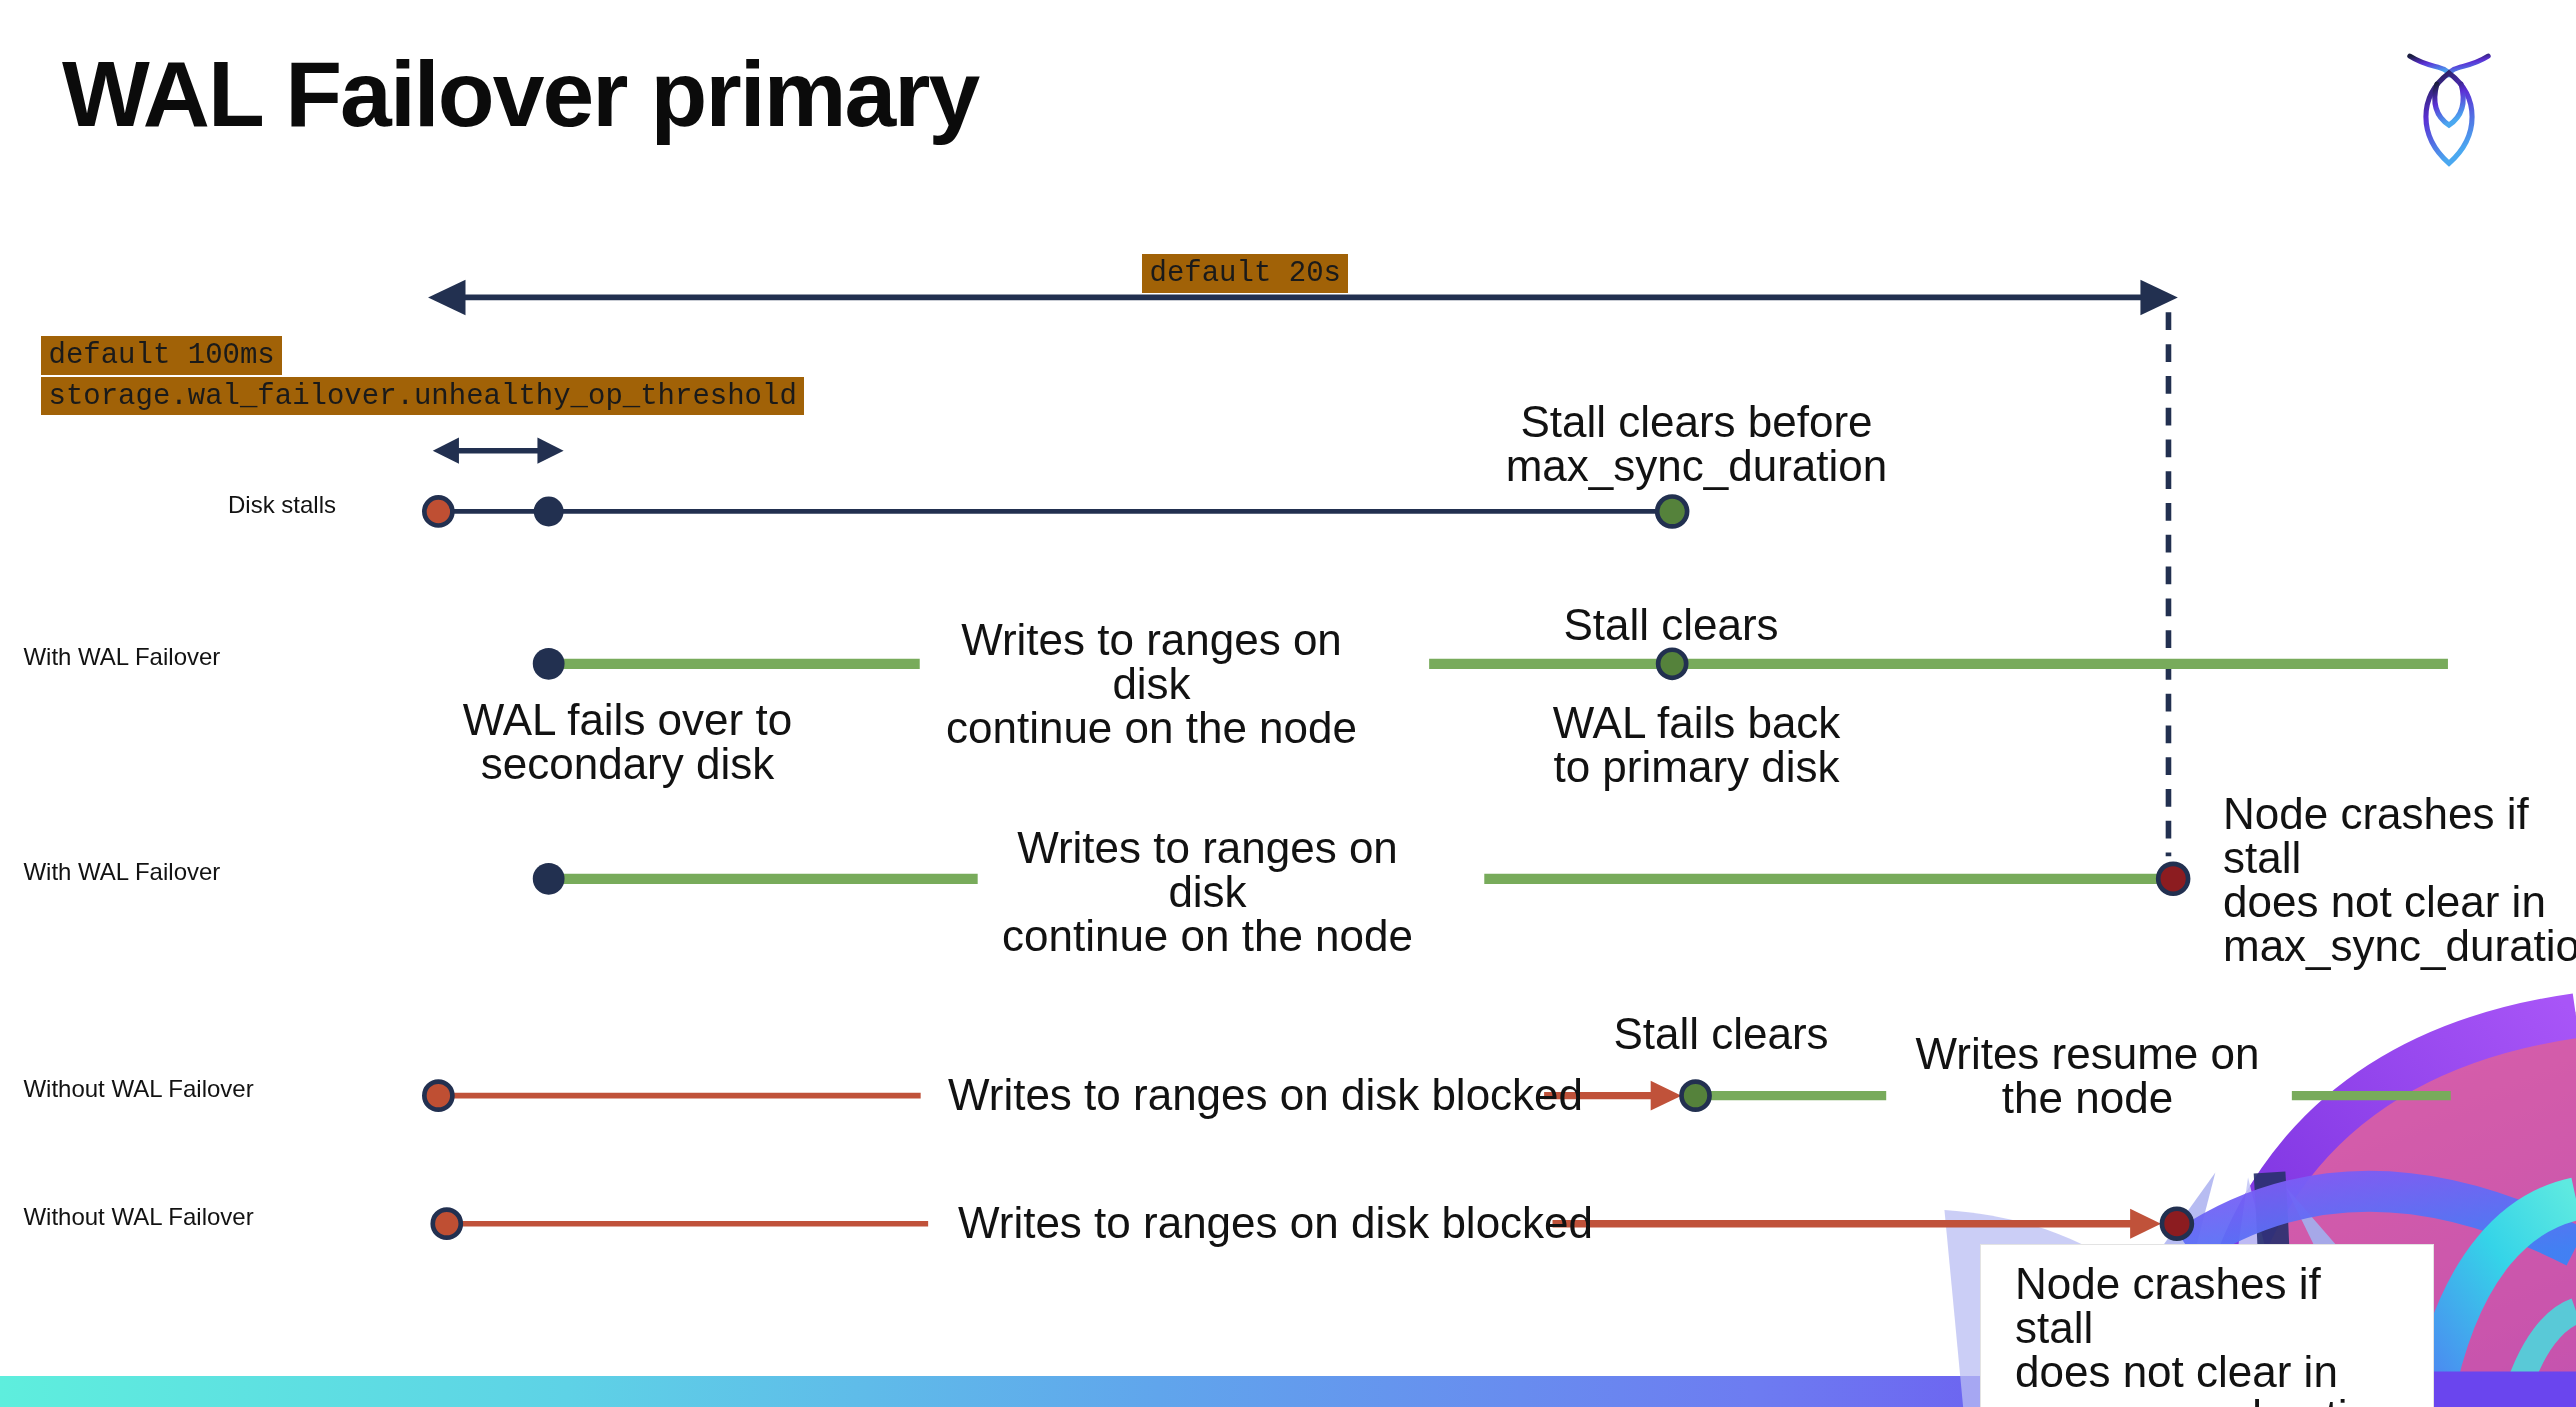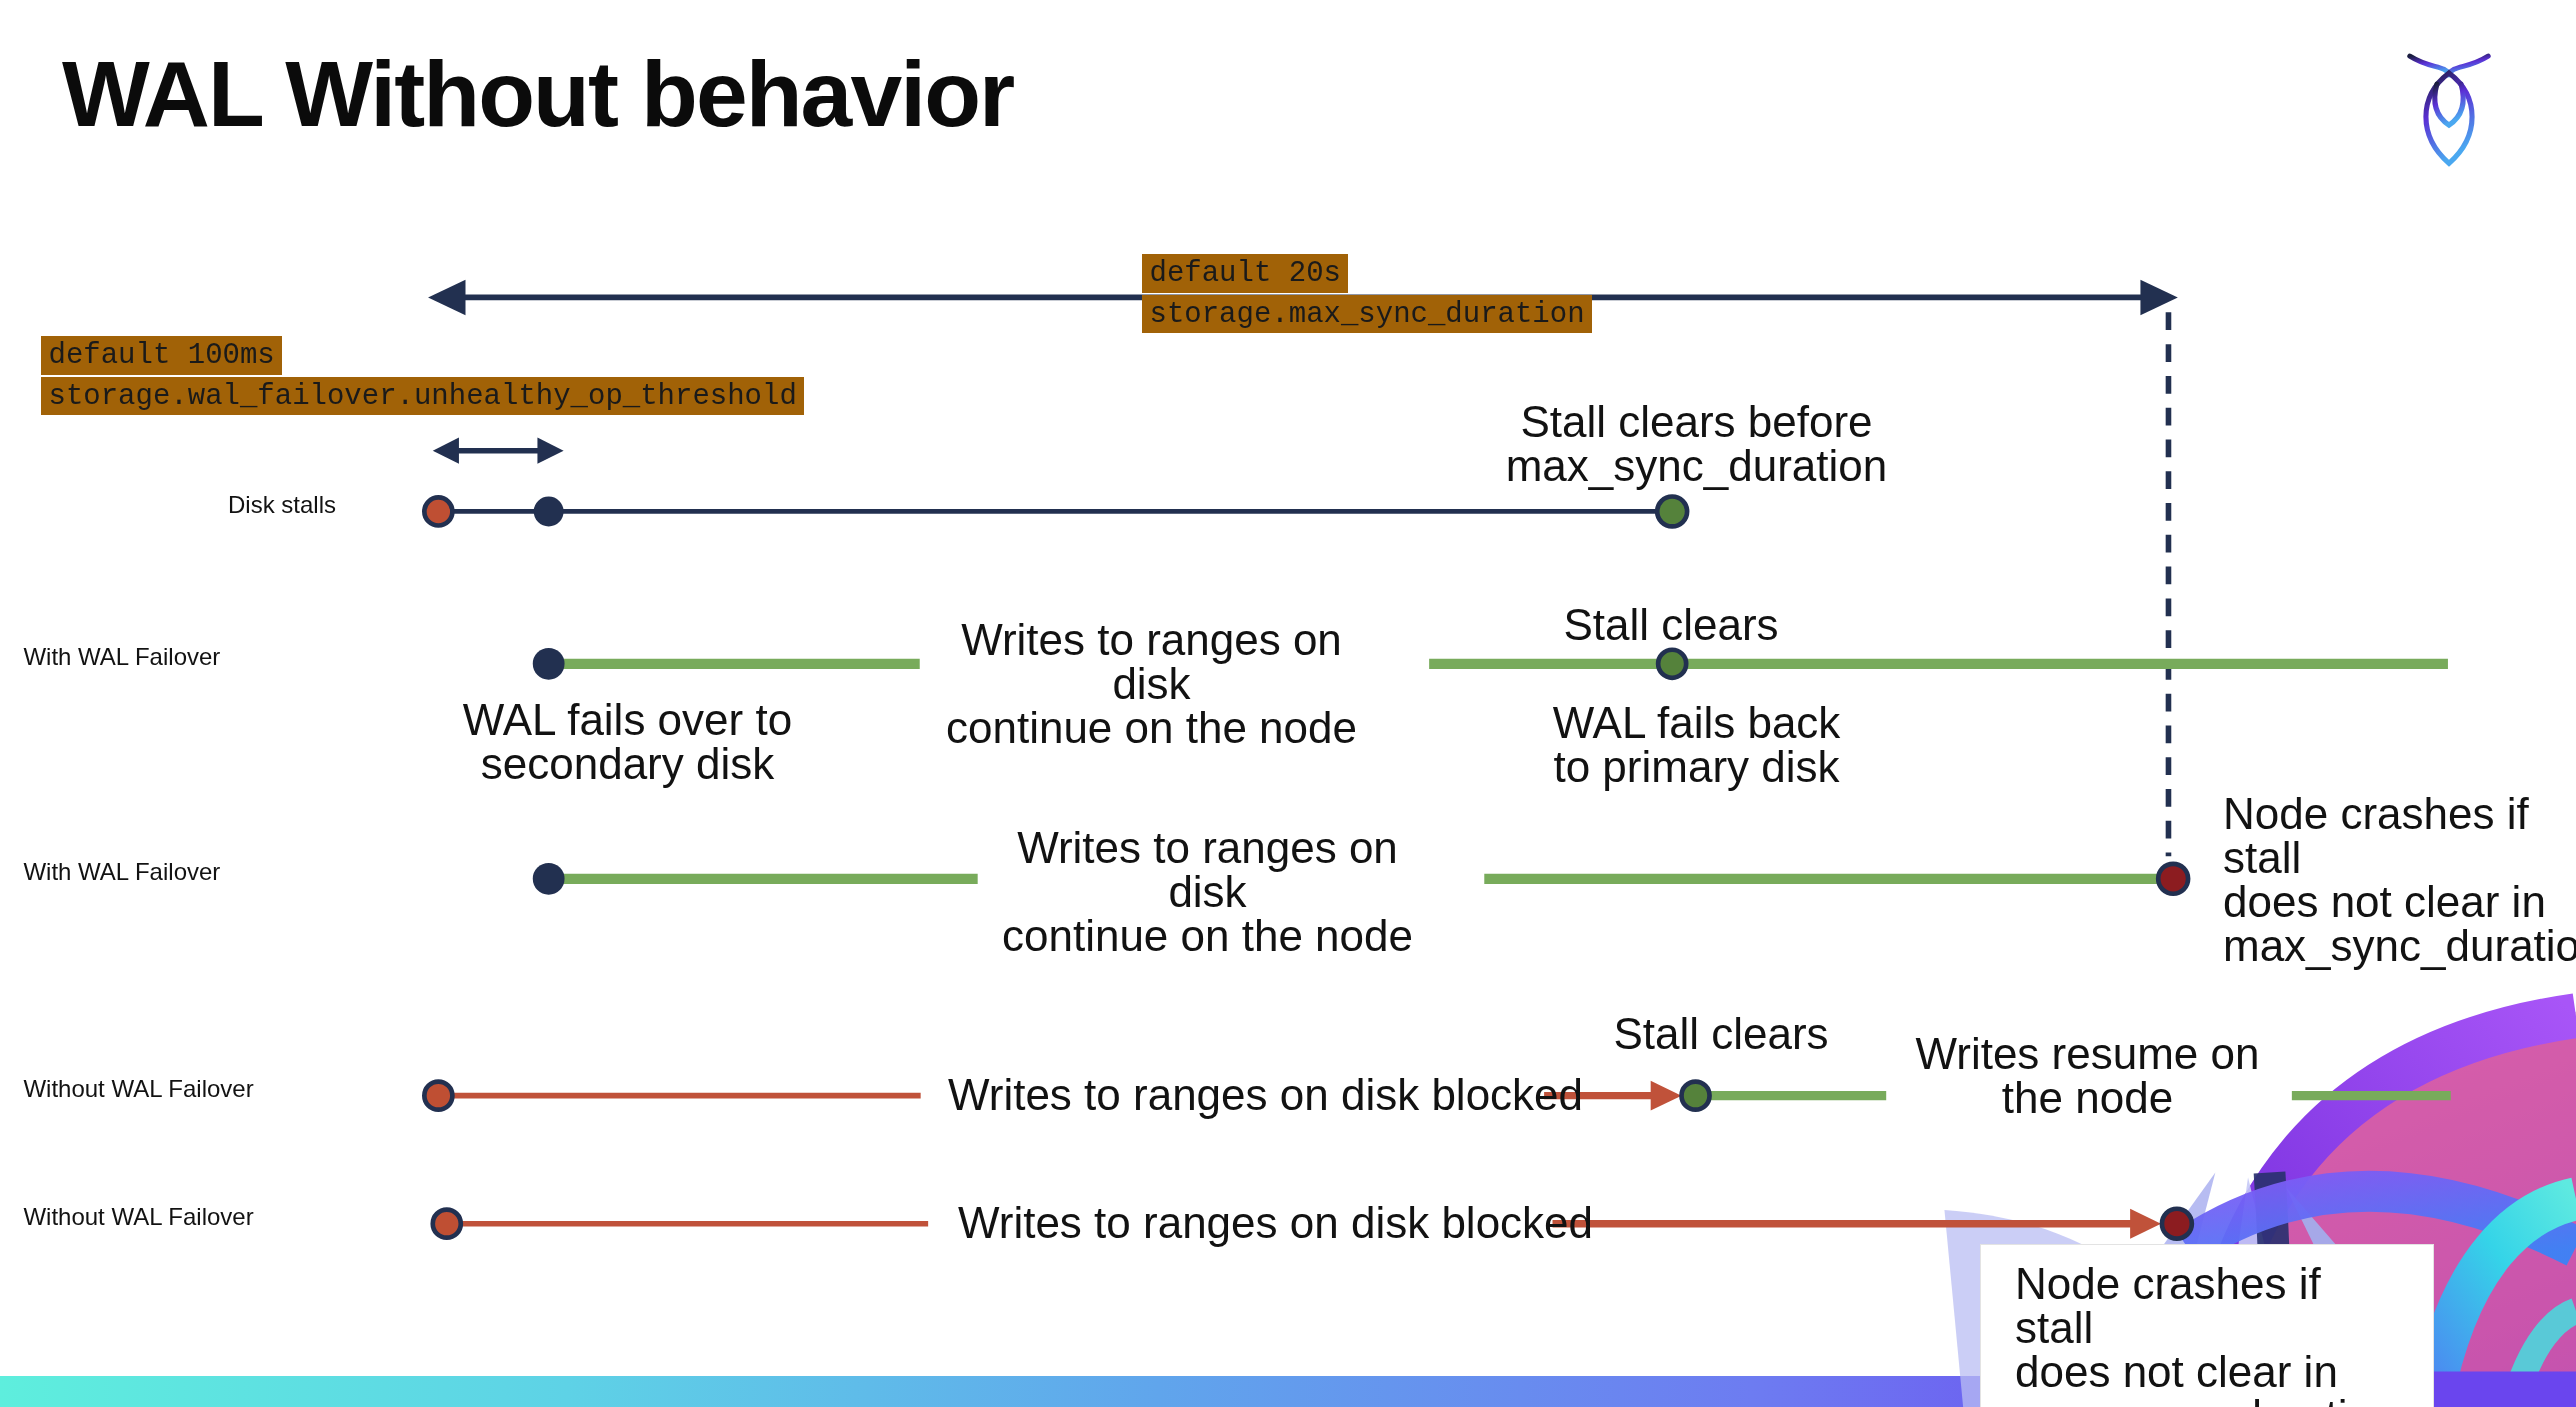--- a/index.html
+++ b/index.html
@@ -21,25 +21,24 @@
   .bottom-bar{left:0;bottom:0;width:2576px;height:32px;z-index:1;
       background:linear-gradient(90deg,#5eeedd 0%,#5ed2e6 22%,#60a5ec 45%,#6d7cf1 68%,#6c48f0 88%,#6a3ff1 100%);}
   
   #diagram-svg{left:0;top:0;z-index:4;pointer-events:none;}
   #artwork-svg{left:1907px;top:939px;z-index:2;}
   #logo-svg{left:2391px;top:45px;z-index:6;}
 </style>
 </head>
 <body>
 
-<div class="abs slide-title">WAL Without behavior</div>
+<div class="abs slide-title">WAL Failover primary</div>
 
 <div class="abs mono-label" style="left:1142px;top:254px;">
   <span>default 20s</span><br>
-  <span class="l2">storage.max_sync_duration</span>
 </div>
 
 <div class="abs mono-label" style="left:41px;top:336px;">
   <span>default 100ms</span><br>
   <span class="l2">storage.wal_failover.unhealthy_op_threshold</span>
 </div>
 
 <div class="abs row-label" style="left:228px;top:491px;">Disk stalls</div>
 <div class="abs row-label" style="left:23.4px;top:643px;">With WAL Failover</div>
 <div class="abs row-label" style="left:23.4px;top:858px;">With WAL Failover</div>

